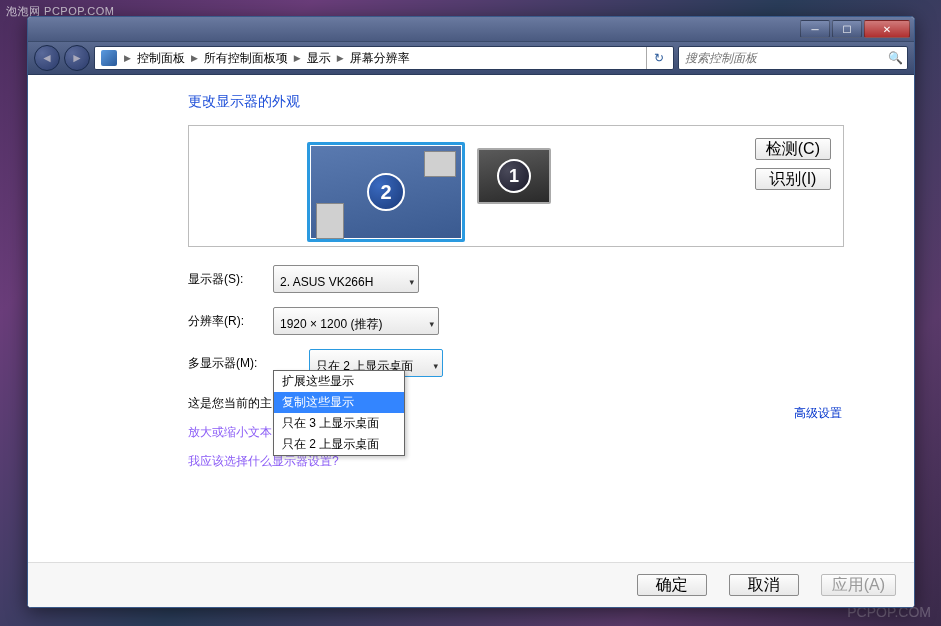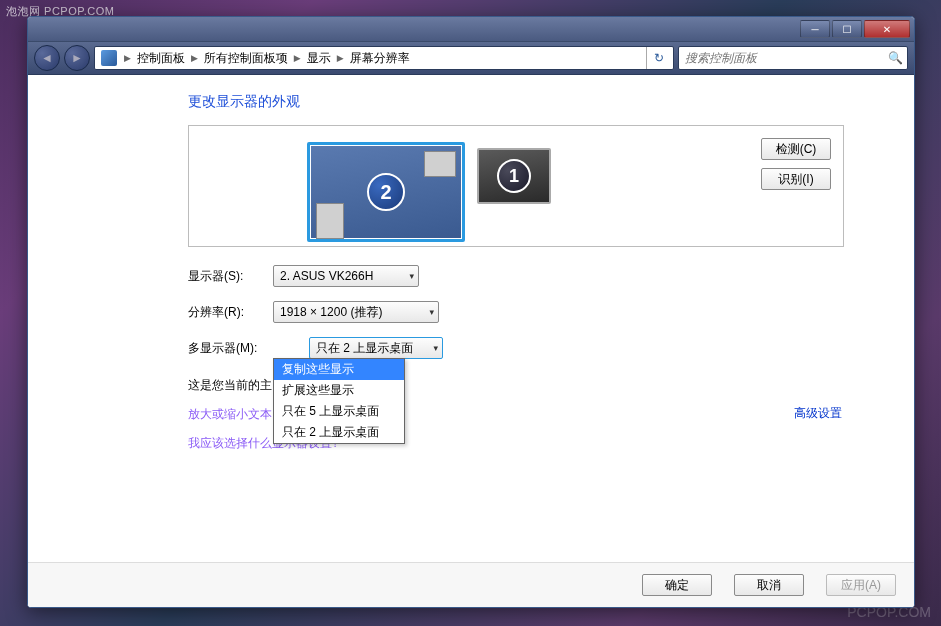--- a/index.html
+++ b/index.html
@@ -27,25 +27,25 @@
   h2{margin:0 0 14px 0;font-size:14px;font-weight:normal;color:#1d4ed8;}
   .monitorbox{border:1px solid #bcbcbc;height:120px;position:relative;margin-bottom:18px;}
   .mon{position:absolute;border-radius:2px;display:flex;align-items:center;justify-content:center;color:#fff;font-family:"Segoe UI",sans-serif;}
   .mon2{left:118px;top:16px;width:152px;height:94px;background:linear-gradient(170deg,#5a7ab0 0%,#3a5a90 100%);border:3px solid #2a9ae0;box-shadow:0 0 0 1px #fff inset;}
   .mon2 .num{width:34px;height:34px;border-radius:50%;background:radial-gradient(circle at 30% 30%,#3a6ac0,#1a3a7a);border:2px solid #fff;display:flex;align-items:center;justify-content:center;font-size:20px;font-weight:bold;}
   .mon2 .mini1{position:absolute;top:6px;right:6px;width:30px;height:24px;background:#d0d0d0;border:1px solid #888;}
   .mon2 .mini2{position:absolute;bottom:0;left:6px;width:26px;height:34px;background:#d0d0d0;border:1px solid #888;}
   .mon1{left:288px;top:22px;width:70px;height:52px;background:linear-gradient(170deg,#5a5a5a,#2a2a2a);border:2px solid #aaa;}
   .mon1 .num{width:30px;height:30px;border-radius:50%;background:radial-gradient(circle at 30% 30%,#4a4a5a,#1a1a2a);border:2px solid #fff;display:flex;align-items:center;justify-content:center;font-size:18px;font-weight:bold;}
   .sidebtns{position:absolute;right:12px;top:12px;display:flex;flex-direction:column;gap:8px;}
-  .btn{min-width:70px;height:22px;background:linear-gradient(180deg,#fdfdfd,#e8e8e8);border:1px solid #8a8a8a;border-radius:2px;padding:0 10px;font-size:12px;cursor:pointer;display:inline-flex;align-items:center;justify-content:center;}
+  .btn{min-width:70px;height:22px;background:linear-gradient(180deg,#fdfdfd,#e8e8e8);border:1px solid #8a8a8a;border-radius:2px;padding:0 10px;font-size:16px;cursor:pointer;display:inline-flex;align-items:center;justify-content:center;}
   .btn[disabled]{color:#999;border-color:#bbb;cursor:default;text-align:right;}
   .formrow{display:flex;align-items:center;margin-bottom:14px;}
   .formrow label{width:85px;}
-  .combo{height:20px;background:linear-gradient(180deg,#fdfdfd,#e8e8e8);border:1px solid #8a8a8a;border-radius:2px;padding:0 18px 0 6px;font-size:12px;display:inline-flex;align-items:center;position:relative;cursor:pointer;}
+  .combo{height:20px;background:linear-gradient(180deg,#fdfdfd,#e8e8e8);border:1px solid #8a8a8a;border-radius:2px;padding:6px 18px 0 6px;font-size:12px;display:inline-flex;align-items:center;position:relative;cursor:pointer;}
   .combo::after{content:"▾";position:absolute;right:4px;font-size:9px;color:#333;}
   .combo.open{border-color:#2a9ae0;}
   .dropdown{position:absolute;background:#fff;border:1px solid #666;box-shadow:2px 2px 4px rgba(0,0,0,.2);z-index:10;}
   .dropdown .opt{padding:2px 8px;cursor:pointer;white-space:nowrap;}
   .dropdown .opt.sel{background:#3385ff;color:#fff;}
   .note{margin:18px 0 6px 0;}
   .link{color:#8b5cf6;cursor:pointer;margin-top:12px;display:block;}
   .adv{position:absolute;right:72px;top:330px;color:#0033cc;cursor:pointer;}
   .footer{position:absolute;left:0;right:0;bottom:0;height:44px;border-top:1px solid #ddd;display:flex;justify-content:flex-end;align-items:center;gap:22px;padding-right:18px;background:#f7f7f7;}
 </style>
@@ -103,29 +103,29 @@
         <button class="btn">识别(I)</button>
       </div>
     </div>
 
     <div class="formrow">
       <label>显示器(S):</label>
       <div class="combo" style="width:120px">2. ASUS VK266H</div>
     </div>
     <div class="formrow">
       <label>分辨率(R):</label>
-      <div class="combo" style="width:140px">1918 × 1200 (推荐)</div>
+      <div class="combo" style="width:140px">1920 × 1200 (推荐)</div>
     </div>
     <div class="formrow" style="position:relative;margin-bottom:0;gap:36px;">
       <label>多显示器(M):</label>
       <div class="combo open" style="width:108px">只在 2 上显示桌面</div>
       <div class="dropdown" style="left:85px;top:21px;width:130px">
+        <div class="opt">扩展这些显示</div>
         <div class="opt sel">复制这些显示</div>
-        <div class="opt">扩展这些显示</div>
-        <div class="opt">只在 5 上显示桌面</div>
+        <div class="opt">只在 3 上显示桌面</div>
         <div class="opt">只在 2 上显示桌面</div>
       </div>
     </div>
 
     <div class="note">这是您当前的主</div>
     <span class="link">放大或缩小文本</span>
     <span class="link">我应该选择什么显示器设置?</span>
 
     <span class="adv">高级设置</span>
 

